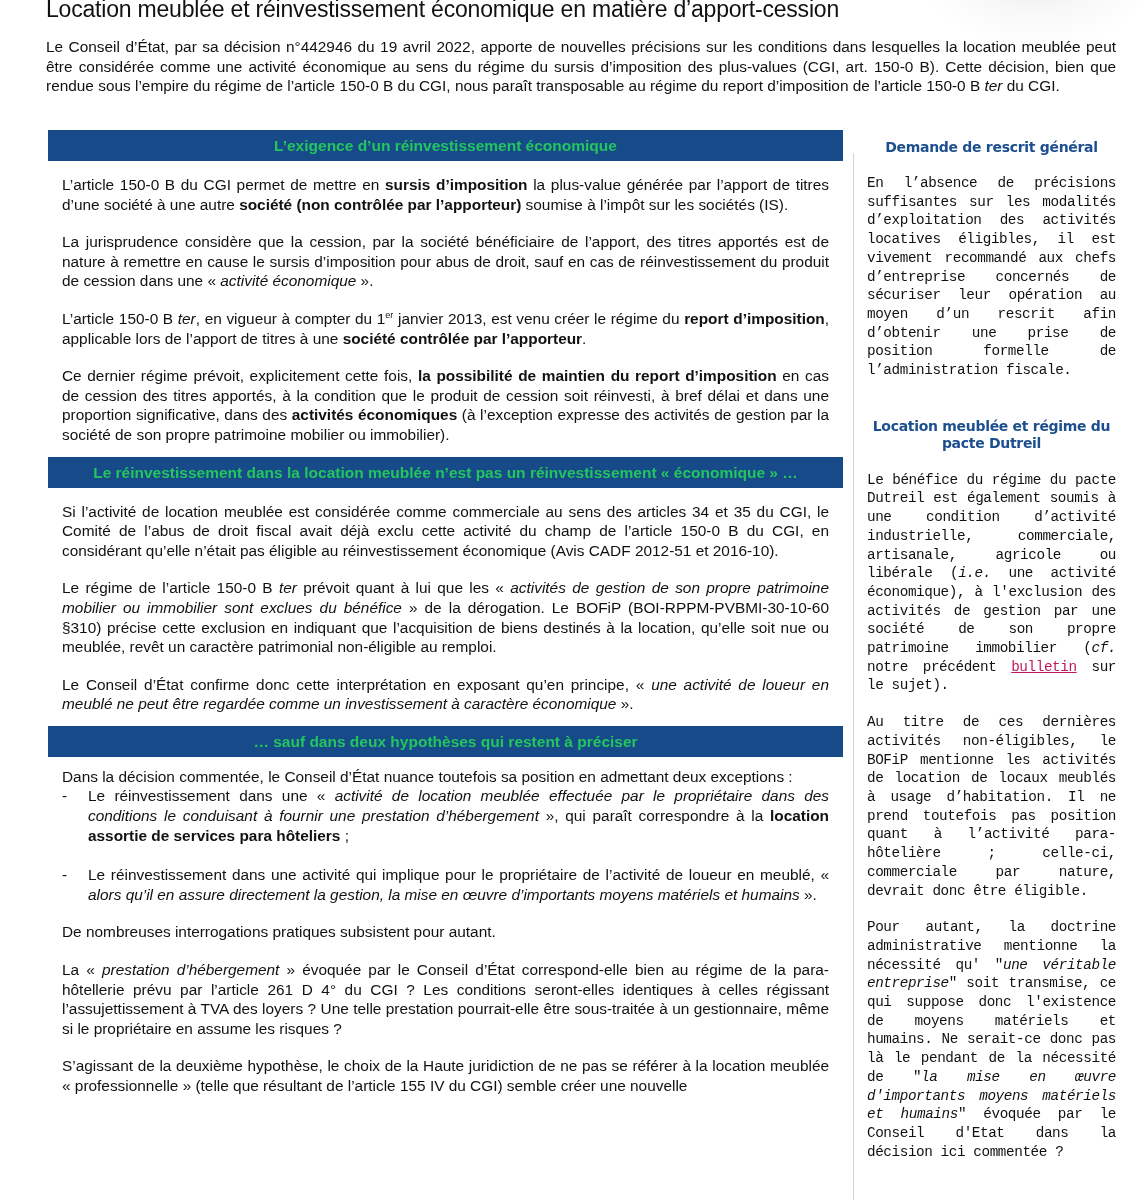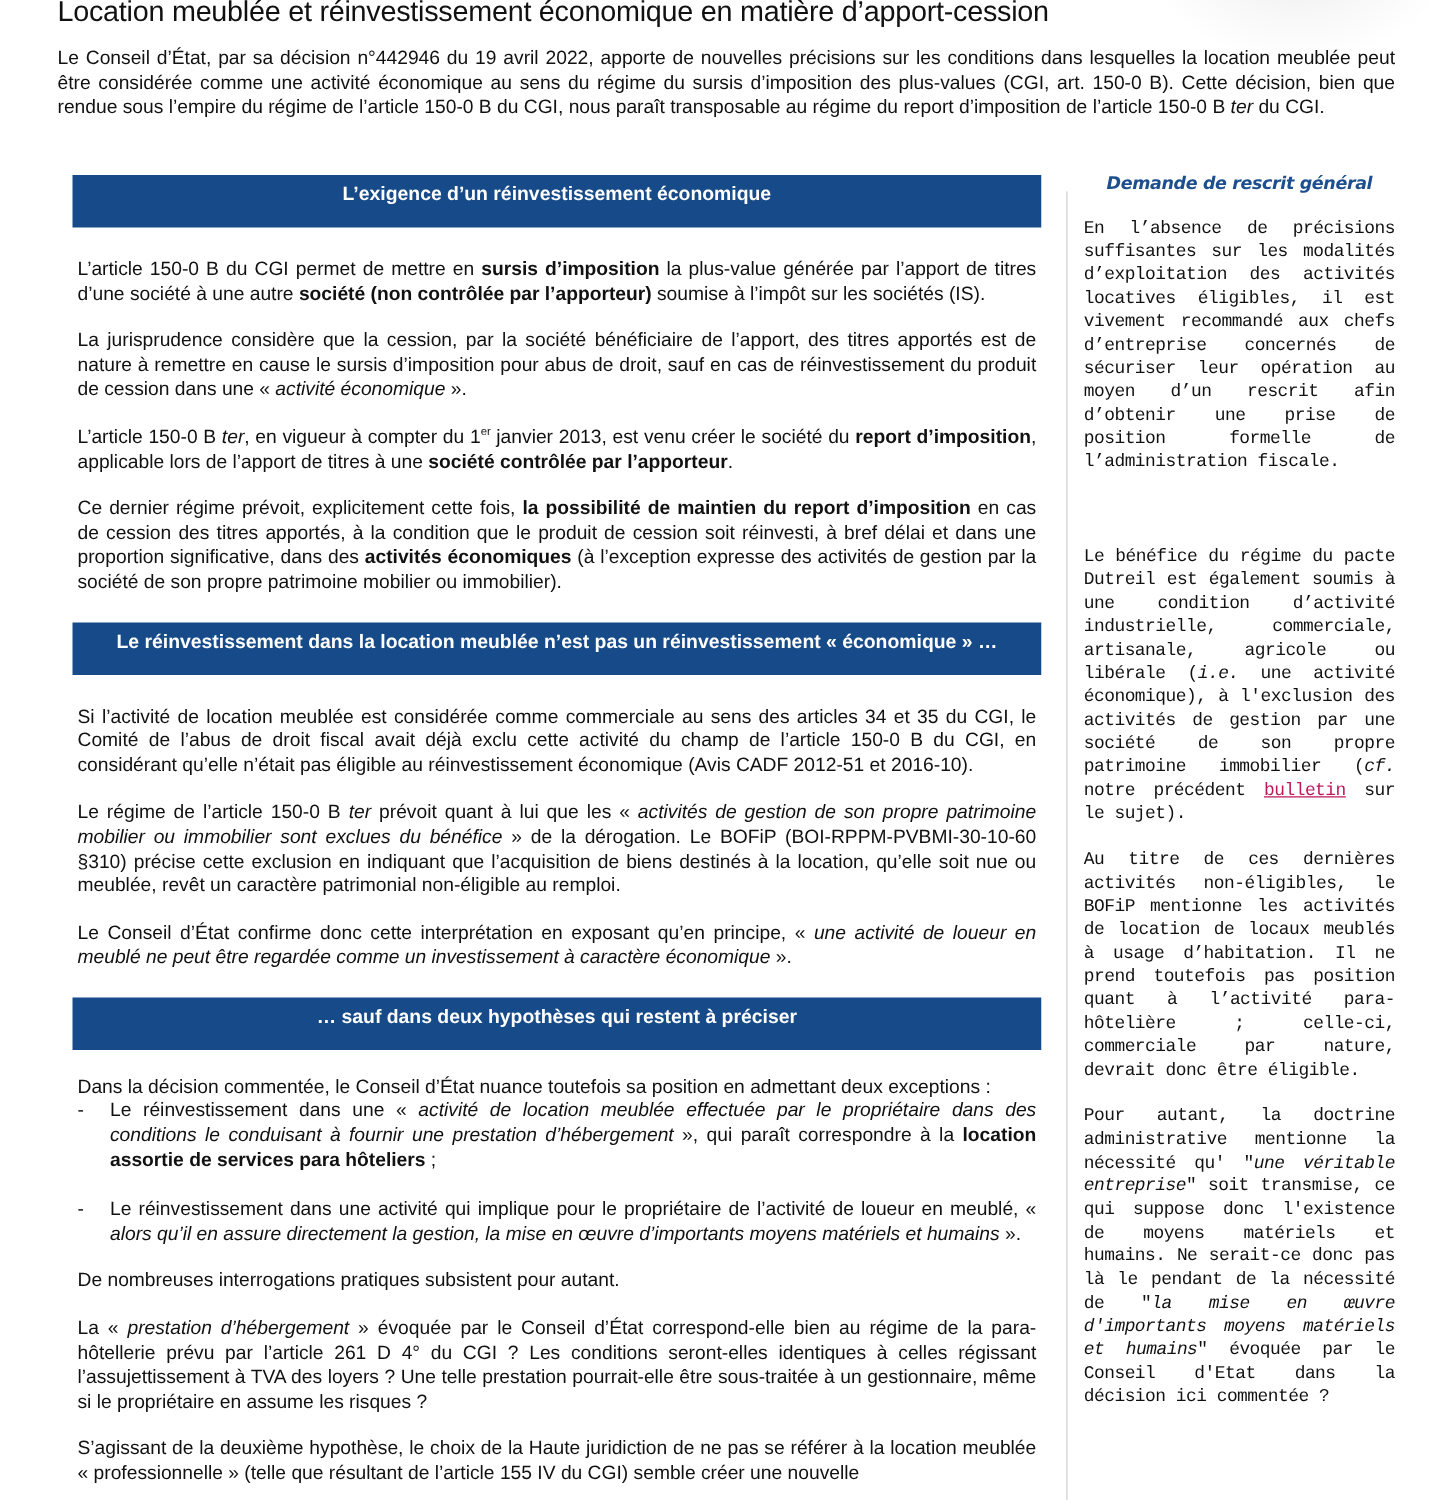--- a/index.html
+++ b/index.html
@@ -17,39 +17,39 @@
     position: absolute; left: 46px; top: -4px; margin: 0;
     font-size: 23px; font-weight: normal; letter-spacing: -0.2px; color: #111;
     white-space: nowrap;
   }
   .intro {
     position: absolute; left: 46px; top: 37px; width: 1070px; margin: 0;
     font-size: 15.4px; line-height: 19.6px; text-align: justify;
   }
   .main-col { position: absolute; left: 48px; top: 130px; width: 795px; }
   .sec-header {
-    background: #174a88; color: #ffffff; text-align: center;
-    font-size: 15.5px; height: 42px; line-height: 31px; margin: 10px;
+    background: #174a88; color: #22c55e; text-align: center;
+    font-size: 15.5px; height: 31px; line-height: 31px; margin: 0;
   }
   .para {
     margin: 0; padding: 0 14px 0 14px; font-size: 15.4px; line-height: 19.6px; text-align: justify;
   }
   .para b { font-weight: bold; }
   .gap-s { height: 14px; }
   .gap-m { height: 18px; }
   .list { margin: 0; padding: 0 14px 0 14px; list-style: none; }
   .list li { position: relative; padding-left: 26px; font-size: 15.4px; line-height: 19.6px; text-align: justify; }
   .list li .dash { position: absolute; left: 0; top: 0; }
   sup { font-size: 9px; line-height: 0; }
 
   .divider { position: absolute; left: 853px; top: 153px; width: 1px; height: 1047px; background: #d4d4d4; }
   .side-col { position: absolute; left: 867px; top: 130px; width: 249px; }
   .side-title {
     color: #1d4f8f; text-align: center; font-size: 14px; line-height: 17px; margin: 0;
-    font-family: "DejaVu Sans", sans-serif; letter-spacing: -0.3px; font-style: italic;
+    font-family: "DejaVu Sans", sans-serif; letter-spacing: -0.3px;
   }
   .side-para {
     margin: 0; font-size: 14.3px; line-height: 18.7px; text-align: justify;
     font-family: Liberation Mono, monospace; letter-spacing: -0.4px; color: #111;
   }
   .side-para a { color: #be185d; text-decoration: underline; }
   .contrib-name { font-weight: bold; }
 </style>
 </head>
 <body>
@@ -61,21 +61,21 @@
 <p class="intro"><span>Le Conseil d’État, par sa décision n°442946 du 19 avril 2022, apporte de nouvelles précisions sur les conditions dans lesquelles la location meublée peut être considérée comme une activité économique au sens du régime du sursis d’imposition des plus-values (CGI, art. 150-0 B). Cette décision, bien que rendue sous l’empire du régime de l’article 150-0 B du CGI, nous paraît transposable au régime du report d’imposition de l’article 150-0 B </span><i>ter</i><span> du CGI.</span></p>
 
 <div class="main-col">
 
   <h2 class="sec-header">L’exigence d’un réinvestissement économique</h2>
   <div class="gap-s"></div>
   <p class="para"><span>L’article 150-0 B du CGI permet de mettre en </span><b>sursis d’imposition</b><span> la plus-value générée par l’apport de titres d’une société à une autre </span><b>société (non contrôlée par l’apporteur)</b><span> soumise à l’impôt sur les sociétés (IS).</span></p>
   <div class="gap-m"></div>
   <p class="para"><span>La jurisprudence considère que la cession, par la société bénéficiaire de l’apport, des titres apportés est de nature à remettre en cause le sursis d’imposition pour abus de droit, sauf en cas de réinvestissement du produit de cession dans une « </span><i>activité économique</i><span> ».</span></p>
   <div class="gap-m"></div>
-  <p class="para"><span>L’article 150-0 B </span><i>ter</i><span>, en vigueur à compter du 1</span><sup>er</sup><span> janvier 2013, est venu créer le société du </span><b>report d’imposition</b><span>, applicable lors de l’apport de titres à une </span><b>société contrôlée par l’apporteur</b><span>.</span></p>
+  <p class="para"><span>L’article 150-0 B </span><i>ter</i><span>, en vigueur à compter du 1</span><sup>er</sup><span> janvier 2013, est venu créer le régime du </span><b>report d’imposition</b><span>, applicable lors de l’apport de titres à une </span><b>société contrôlée par l’apporteur</b><span>.</span></p>
   <div class="gap-m"></div>
   <p class="para"><span>Ce dernier régime prévoit, explicitement cette fois, </span><b>la possibilité de maintien du report d’imposition</b><span> en cas de cession des titres apportés, à la condition que le produit de cession soit réinvesti, à bref délai et dans une proportion significative, dans des </span><b>activités économiques</b><span> (à l’exception expresse des activités de gestion par la société de son propre patrimoine mobilier ou immobilier).</span></p>
   <div style="height:12px"></div>
 
   <h2 class="sec-header">Le réinvestissement dans la location meublée n’est pas un réinvestissement « économique » …</h2>
   <div class="gap-s"></div>
   <p class="para"><span>Si l’activité de location meublée est considérée comme commerciale au sens des articles 34 et 35 du CGI, le Comité de l’abus de droit fiscal avait déjà exclu cette activité du champ de l’article 150-0 B du CGI, en considérant qu’elle n’était pas éligible au réinvestissement économique (Avis CADF 2012-51 et 2016-10).</span></p>
   <div class="gap-m"></div>
   <p class="para"><span>Le régime de l’article 150-0 B </span><i>ter</i><span> prévoit quant à lui que les « </span><i>activités de gestion de son propre patrimoine mobilier ou immobilier sont exclues du bénéfice</i><span> » de la dérogation. Le BOFiP (BOI-RPPM-PVBMI-30-10-60 §310) précise cette exclusion en indiquant que l’acquisition de biens destinés à la location, qu’elle soit nue ou meublée, revêt un caractère patrimonial non-éligible au remploi.</span></p>
   <div class="gap-m"></div>
@@ -99,20 +99,21 @@
 
 <div class="divider"></div>
 
 <div class="side-col">
   <div style="height:9px"></div>
   <h3 class="side-title">Demande de rescrit général</h3>
   <div style="height:18px"></div>
   <p class="side-para">En l’absence de précisions suffisantes sur les modalités d’exploitation des activités locatives éligibles, il est vivement recommandé aux chefs d’entreprise concernés de sécuriser leur opération au moyen d’un rescrit afin d’obtenir une prise de position formelle de l’administration fiscale.</p>
 
   <div style="height:38px"></div>
+  <h3 class="side-title">Location meublée et régime du pacte Dutreil</h3>
   <div style="height:19px"></div>
   <p class="side-para"><span>Le bénéfice du régime du pacte Dutreil est également soumis à une condition d’activité industrielle, commerciale, artisanale, agricole ou libérale (</span><i>i.e.</i><span> une activité économique), à l'exclusion des activités de gestion par une société de son propre patrimoine immobilier (</span><i>cf.</i><span> notre précédent </span><a>bulletin</a><span> sur le sujet).</span></p>
   <div style="height:18px"></div>
   <p class="side-para">Au titre de ces dernières activités non-éligibles, le BOFiP mentionne les activités de location de locaux meublés à usage d’habitation. Il ne prend toutefois pas position quant à l’activité para-hôtelière ; celle-ci, commerciale par nature, devrait donc être éligible.</p>
   <div style="height:18px"></div>
   <p class="side-para"><span>Pour autant, la doctrine administrative mentionne la nécessité qu' "</span><i>une véritable entreprise</i><span>" soit transmise, ce qui suppose donc l'existence de moyens matériels et humains. Ne serait-ce donc pas là le pendant de la nécessité de "</span><i>la mise en œuvre d'importants moyens matériels et humains</i><span>" évoquée par le Conseil d'Etat dans la décision ici commentée ?</span></p>
 
   <div style="height:76px"></div>
   <h3 class="side-title">Ont participé à ce bulletin</h3>
   <div style="height:18px"></div>

